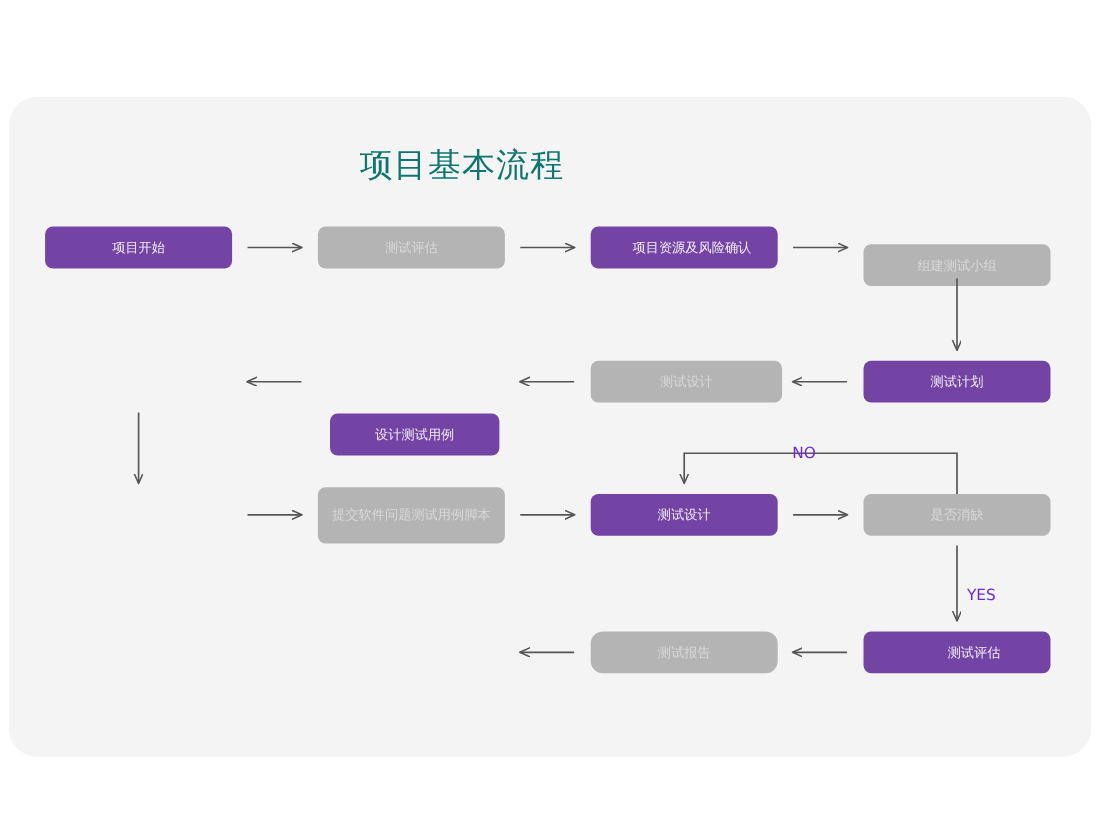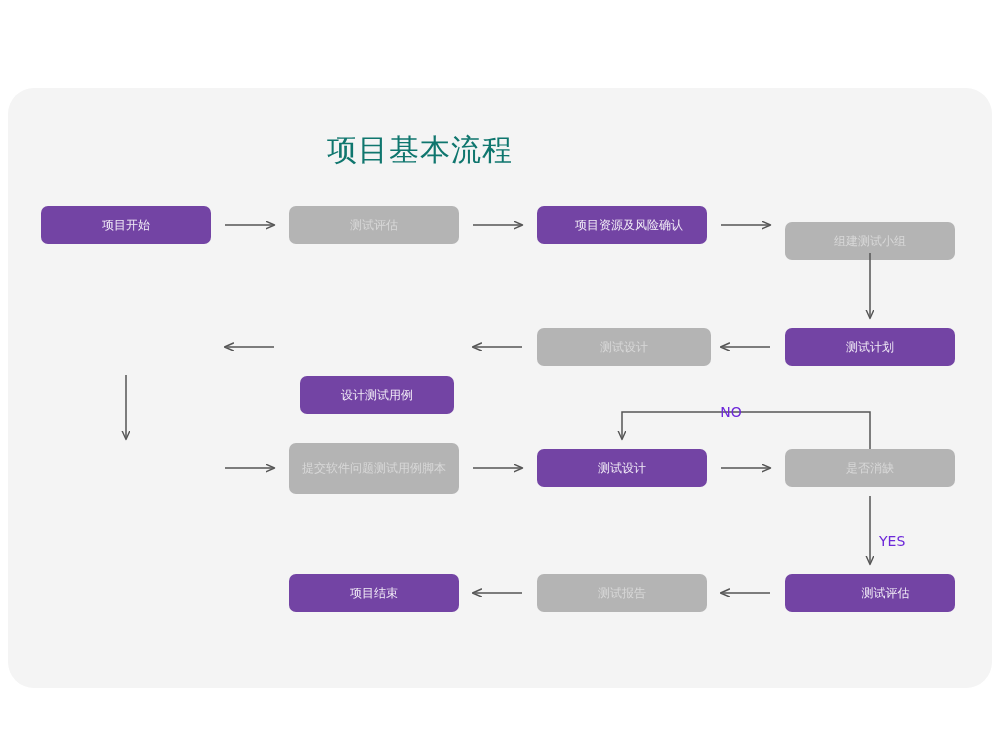--- a/index.html
+++ b/index.html
@@ -118,25 +118,22 @@
   </div>
 
   <div class="node purple" style="left:537px; top:449px; width:170px; height:38px;">
     <span>测试设计</span>
   </div>
 
   <div class="node gray" style="left:785px; top:449px; width:170px; height:38px;">
     <span>是否消缺</span>
   </div>
 
-  <div class="node purple" style="left:289px; top:574px; width:170px; height:38px;">
-    <span>项目结束</span>
-  </div>
 
-  <div class="node gray" style="left:537px; top:574px; width:170px; height:38px;">
+  <div class="node gray" style="left:537px; top:574px; width:170px; height:38px;border-radius:11px;">
     <span>测试报告</span>
   </div>
 
   <div class="node purple" style="left:785px; top:574px; width:170px; height:38px;padding-left:37px;">
     <span>测试评估</span>
   </div>
 
   <svg class="arrow-svg" style="left:0; top:0;" width="1000" height="750">
     <defs>
       <marker id="ah" markerWidth="10" markerHeight="10" refX="8.5" refY="4" orient="auto" markerUnits="userSpaceOnUse">

